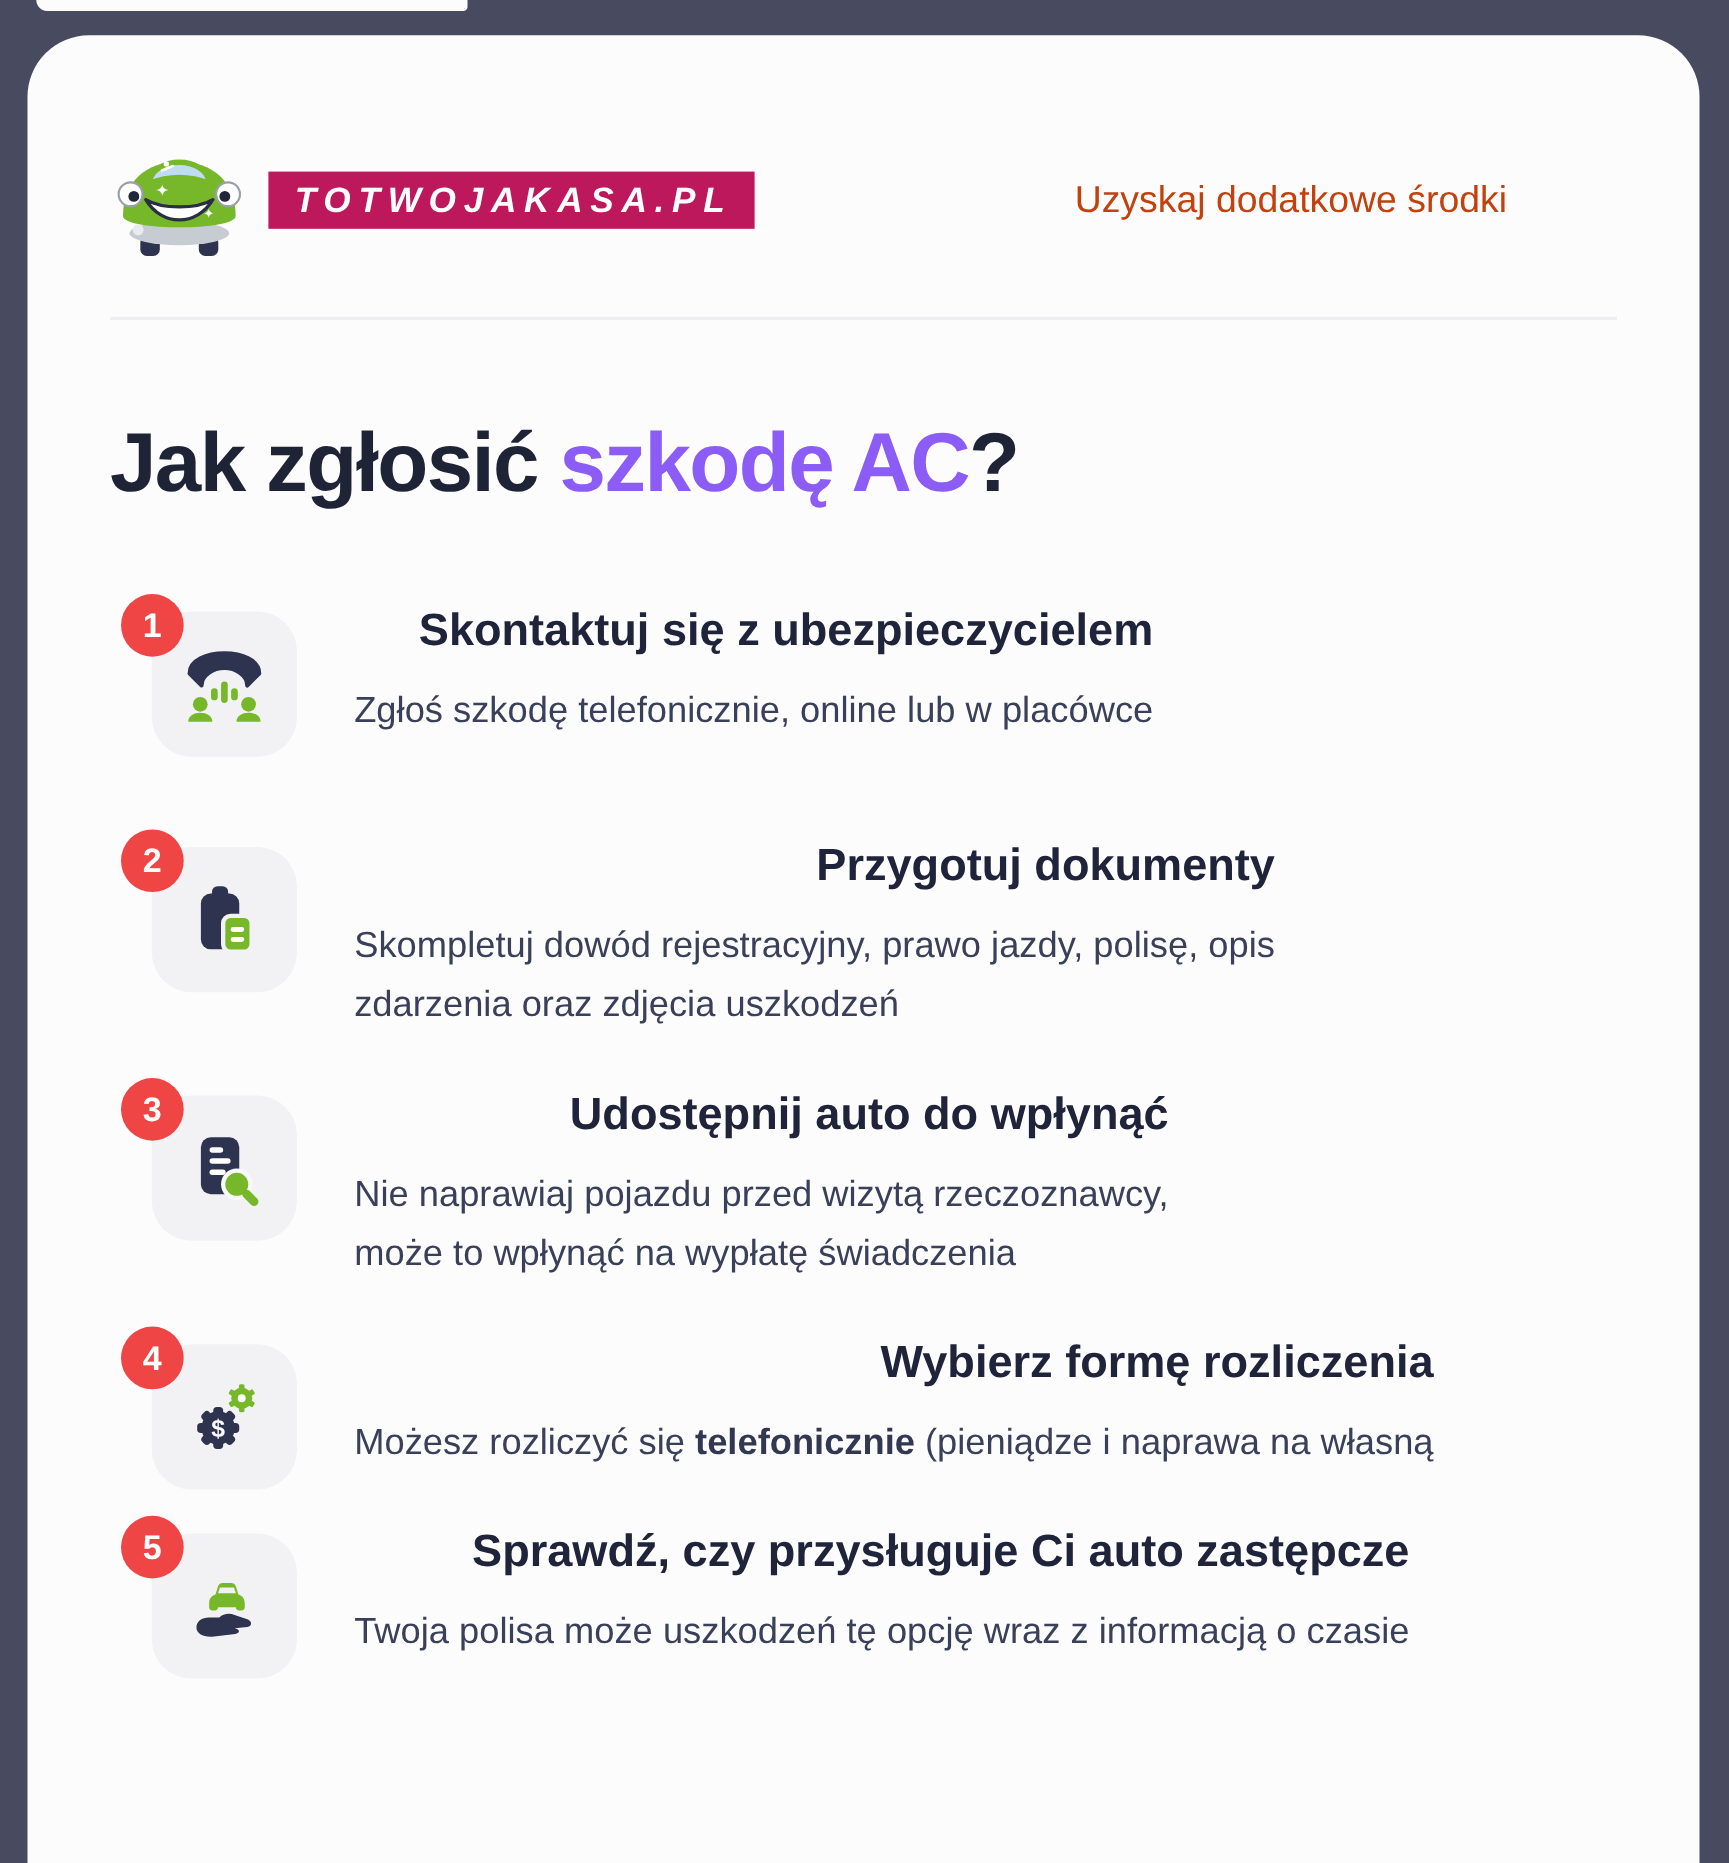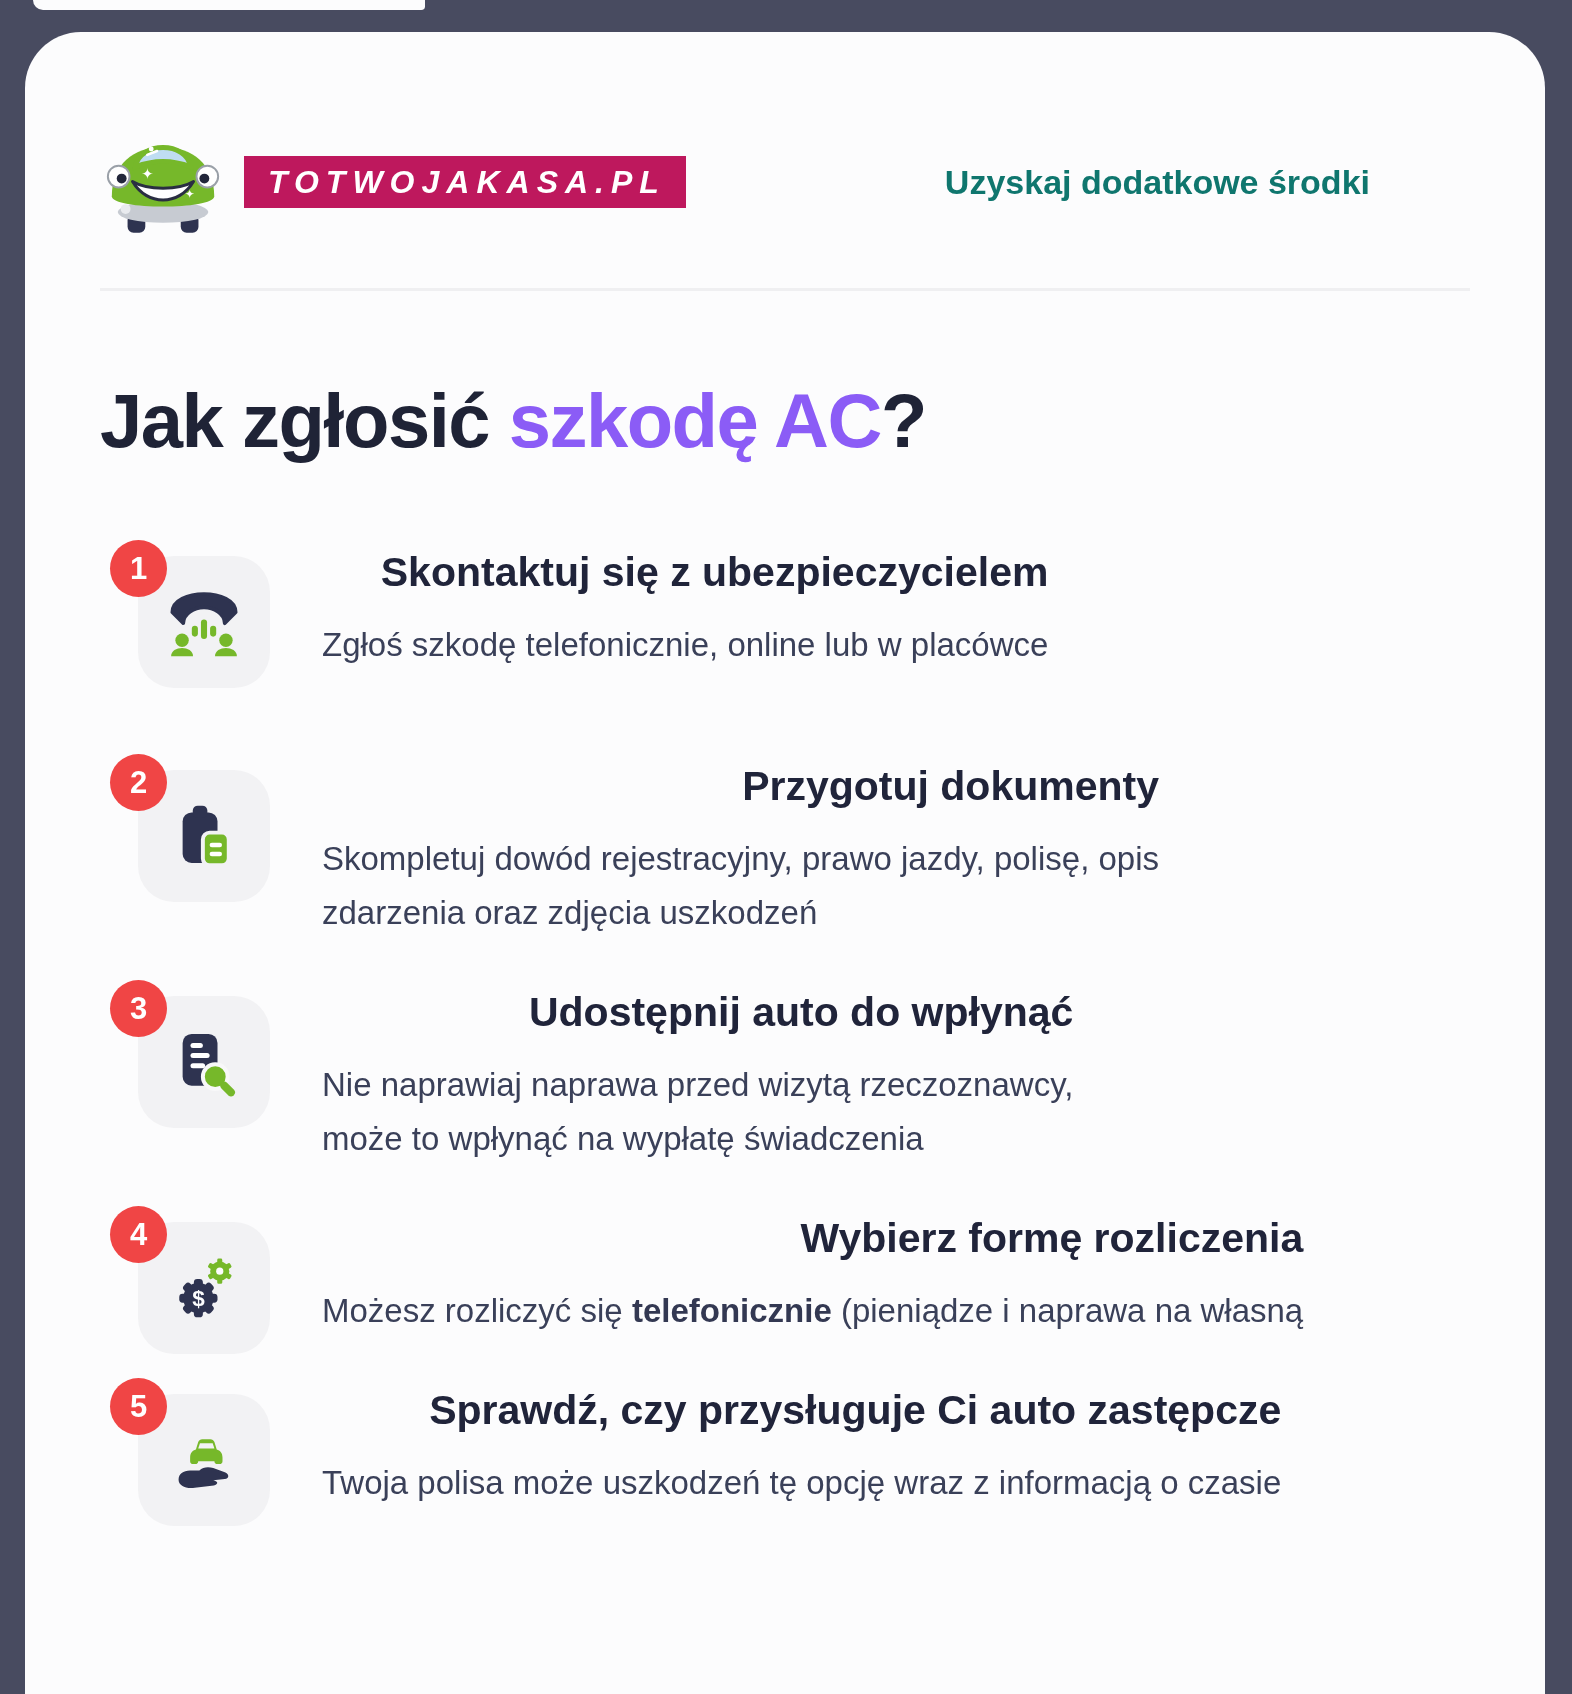--- a/index.html
+++ b/index.html
@@ -21,21 +21,21 @@
   
   .header-row{display:flex;align-items:center;justify-content:space-between;margin-top:92px;height:116px;}
   .logo-group{display:flex;align-items:center;}
   .logo-car{width:128px;height:116px;flex:0 0 auto;}
   .brand-badge{
     background:#be185d;color:#FFFFFF;font-size:32px;font-weight:600;
     letter-spacing:7px;padding:10px 20px 10px 24px;margin-left:16px;line-height:1;
     white-space:nowrap;
     font-style:italic;
   }
-  .tagline{font-size:34px;font-weight:700;color:#0f766e;margin-right:100px;white-space:nowrap;}
+  .tagline{font-size:34px;font-weight:400;color:#c2410c;margin-right:100px;white-space:nowrap;}
   .divider{height:3px;background:#EFEFF1;margin-top:48px;}
   
   .main-title{
     margin:84px 0 0 0;font-size:76px;font-weight:800;color:#1F2336;
     letter-spacing:-1.5px;line-height:1.2;
   }
   .main-title .hl{color:#8b5cf6;}
   
   .steps{margin-top:74px;display:flex;flex-direction:column;}
   .step{display:flex;padding-left:10px;}
@@ -152,21 +152,21 @@
             <rect x="20" y="24" width="17" height="4.5" rx="2.25" fill="#FFFFFF"></rect>
             <rect x="20" y="33" width="13" height="4.5" rx="2.25" fill="#FFFFFF"></rect>
             <circle cx="42" cy="45" r="11" fill="#76B82A" stroke="#F8F8F9" stroke-width="3.5"></circle>
             <line x1="50" y1="53" x2="56" y2="59" stroke="#76B82A" stroke-width="7" stroke-linecap="round"></line>
           </svg>
         </div>
       </div>
       <div class="step-body">
         <div class="step-title">Udostępnij auto do wpłynąć</div>
         <div class="step-desc">
-          <div class="desc-line"><span>Nie naprawiaj naprawa przed wizytą rzeczoznawcy,</span></div>
+          <div class="desc-line"><span>Nie naprawiaj pojazdu przed wizytą rzeczoznawcy,</span></div>
           <div class="desc-line"><span>może to wpłynąć na wypłatę świadczenia</span></div>
         </div>
       </div>
     </div>
 
     <div class="step step-4">
       <div class="step-media">
         <div class="badge">4</div>
         <div class="tile">
           <svg viewBox="0 0 64 64" width="72" height="72" aria-hidden="true">

